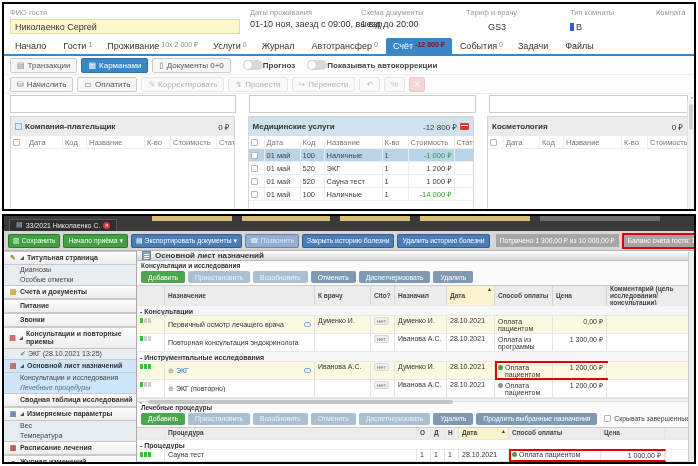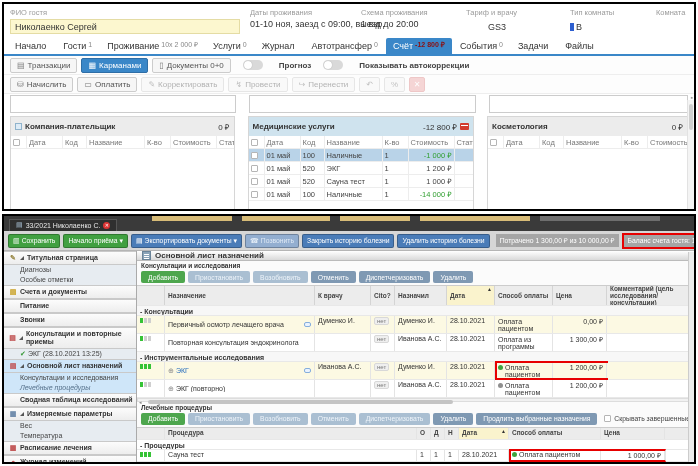--- a/index.html
+++ b/index.html
@@ -25,21 +25,21 @@
   .tab.active .tbadge { color:#8b0e0e; font-weight:bold; }
 
   .tbrow { display:flex; align-items:center; gap:4px; padding:2px 6px; height:19px; background:#fdfdfd; border-bottom:1px solid #eee;}
   .vbtn { display:inline-flex; align-items:center; gap:3px; font-size:8px; color:#555;
     background:#f6f6f6; border:1px solid #ccc; border-radius:2px; padding:2px 6px; height:15px; white-space:nowrap;}
   .vbtn .ic { font-size:8px; color:#777; }
   .vbtn.active { background:#3a87c8; border-color:#2f6ea6; color:#fff; }
   .vbtn.active .ic { color:#fff; }
   .vbtn:disabled, .vbtn.dis { opacity:.45; }
   .vbtn.danger { background:#eda5a5; border-color:#d88; color:#fff; width:16px; justify-content:center;}
-  .toggle { display:inline-flex; align-items:center; gap:16px; margin-left:8px; }
+  .toggle { display:inline-flex; align-items:center; gap:0; margin-left:8px; }
   .pill { width:20px; height:10px; background:#d9d9d9; border-radius:5px; position:relative; display:inline-block;}
   .knob { width:8px; height:8px; background:#fff; border-radius:50%; position:absolute; left:1px; top:1px; box-shadow:0 0 1px #999;}
   .tog-label { font-size:8px; color:#444; font-weight:bold; white-space:nowrap;}
 
   .cutrow { display:flex; gap:13px; padding:1px 6px 3px; height:22px; position:relative;}
   .cutbox { border:1px solid #ccc; background:#fff; height:18px; }
   .cutbox.b1{ width:228px; } .cutbox.b2{ width:230px; } .cutbox.b3{ width:201px; }
   .minus-scroll { position:absolute; right:1px; top:0; font-size:7px; color:#999; }
 
   .panels { display:flex; gap:13px; padding:0 6px; height:96px; }
@@ -155,21 +155,21 @@
   <div class="formrow">
     <div class="field" style="left:6px;width:230px">
       <div class="flabel">ФИО гостя</div>
       <div class="finput">Николаенко Сергей</div>
     </div>
     <div class="field" style="left:246px">
       <div class="flabel">Даты проживания</div>
       <div class="fvalue" style="">01-10 ноя, заезд с 09:00, выезд до 20:00</div>
     </div>
     <div class="field" style="left:357px">
-      <div class="flabel">Схема проживания</div>
+      <div class="flabel">Схема документы</div>
       <div class="fvalue" style="">1 взр.</div>
     </div>
     <div class="field" style="left:462px">
       <div class="flabel">Тариф и врачу</div>
       <div class="fvalue" style="margin-top:5px;margin-left:22px">GS3</div>
     </div>
     <div class="field" style="left:566px">
       <div class="flabel">Тип комнаты</div>
       <div class="fvalue" style="margin-top:5px"><span class="roomtype-icon"></span><span>В</span></div>
     </div>

